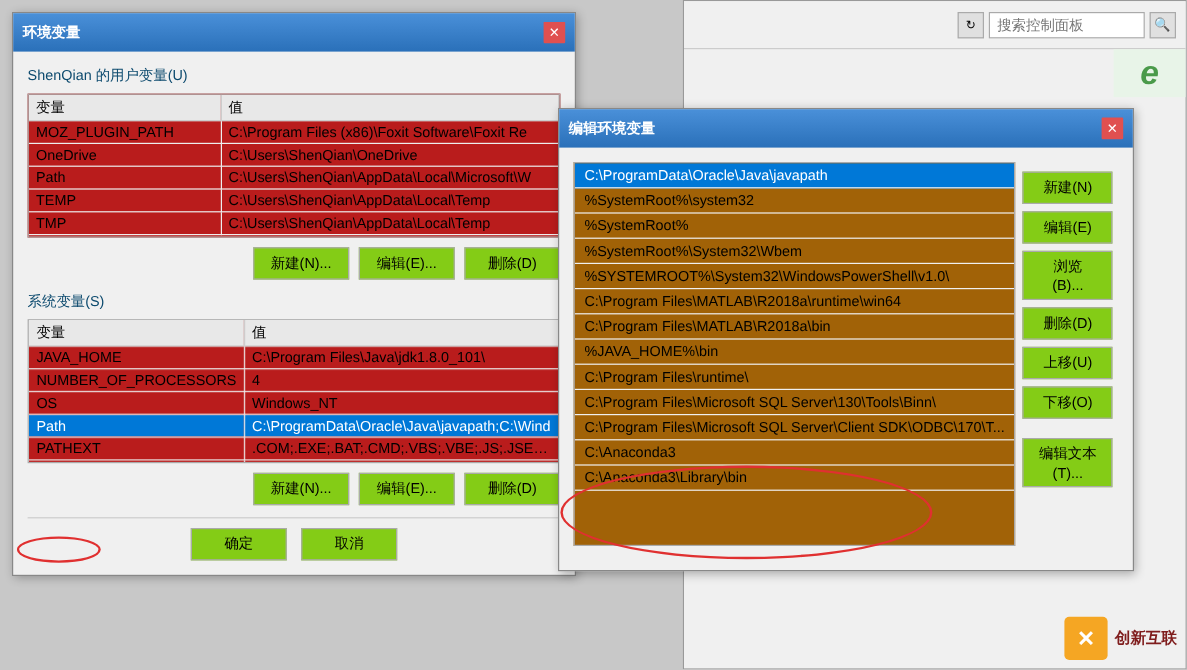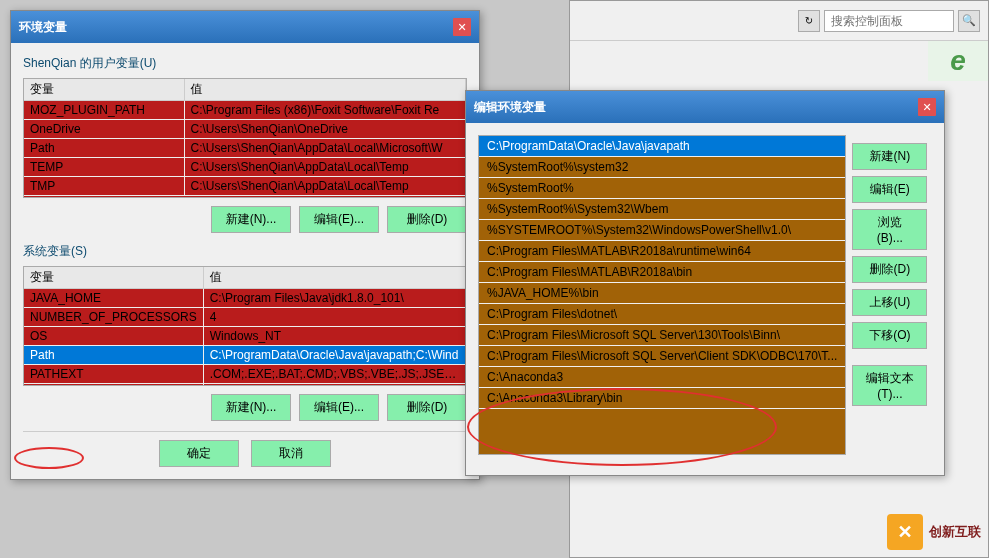--- a/index.html
+++ b/index.html
@@ -173,21 +173,21 @@
     .dialog-buttons {
       display: flex;
       justify-content: flex-end;
       gap: 8px;
       margin-top: 6px;
       margin-bottom: 10px;
     }
     .win-btn {
       min-width: 80px;
       padding: 4px 12px;
-      background: #86efac;
+      background: #84cc16;
       border: 1px solid #aaa;
       cursor: pointer;
       font-size: 12px;
       font-family: "Microsoft YaHei", sans-serif;
     }
 
     
     .edit-dialog {
       position: absolute;
       top: 90px;
@@ -379,21 +379,21 @@
         <div class="path-list-container">
           <ul class="path-list" id="path-list">
           <li class="selected">C:\ProgramData\Oracle\Java\javapath</li>
               <li>%SystemRoot%\system32</li>
               <li>%SystemRoot%</li>
               <li>%SystemRoot%\System32\Wbem</li>
               <li>%SYSTEMROOT%\System32\WindowsPowerShell\v1.0\</li>
               <li>C:\Program Files\MATLAB\R2018a\runtime\win64</li>
               <li>C:\Program Files\MATLAB\R2018a\bin</li>
               <li>%JAVA_HOME%\bin</li>
-              <li>C:\Program Files\dotnet\</li>
+              <li>C:\Program Files\runtime\</li>
               <li>C:\Program Files\Microsoft SQL Server\130\Tools\Binn\</li>
               <li>C:\Program Files\Microsoft SQL Server\Client SDK\ODBC\170\T...</li>
               <li>C:\Anaconda3</li>
               <li>C:\Anaconda3\Library\bin</li>
             </ul>
         </div>
       </div>
       <div class="edit-btn-area">
         <button class="win-btn">新建(N)</button>
         <button class="win-btn">编辑(E)</button>

